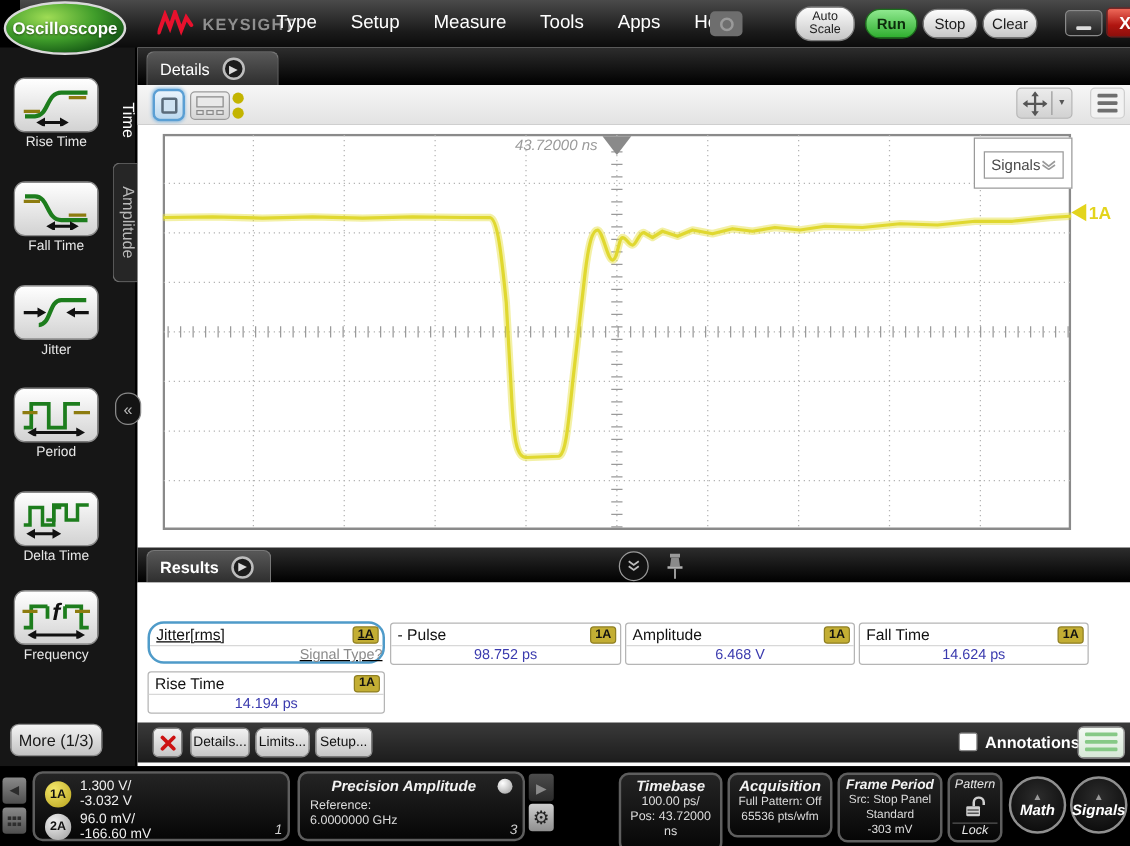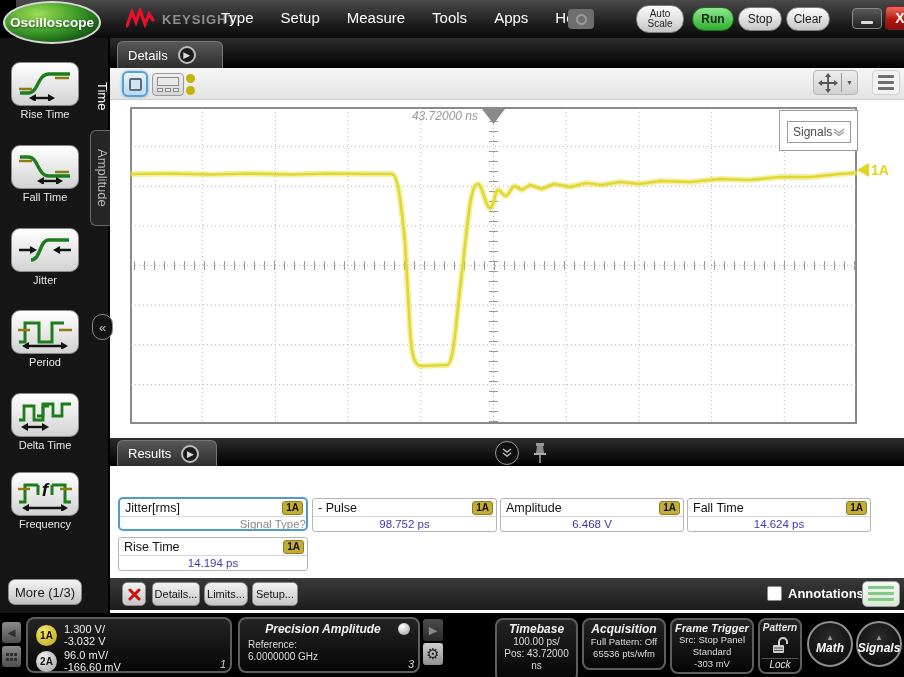--- a/index.html
+++ b/index.html
@@ -42,21 +42,21 @@
   .vtab{writing-mode:vertical-rl;text-align:center;color:#fff;font-size:13px;}
   .vtab-time{left:88px;top:20px;width:22px;height:76px;}
   .vtab-amp{left:90px;top:92px;width:20px;height:96px;color:#b9b9b9;background:#262626;
         border:1px solid #6a6a6a;border-right:none;border-radius:6px 0 0 6px;}
   .collapse-btn{left:92px;top:276px;width:21px;height:26px;border:1px solid #8a8a8a;border-radius:10px;
         background:#141414;color:#b9b9b9;font-size:13px;display:flex;align-items:center;justify-content:center;z-index:30;}
 
   
   .main{left:110px;top:38px;width:794px;height:575px;background:#fff;}
   .tabrow{left:0;width:794px;height:30px;background:linear-gradient(#2d2d2d,#000);}
-  .tabrow.results-row{height:28px;}
+  .tabrow.results-row{height:28px;font-weight:bold;}
   .doc-tab{left:7px;top:3px;height:27px;width:106px;background:linear-gradient(#585858,#2e2e2e);
         border:1px solid #777;border-bottom:none;border-radius:6px 6px 0 0;color:#fff;font-size:13px;
         display:flex;align-items:center;gap:10px;padding-left:10px;}
   .playcirc{width:18px;height:18px;border:2px solid #bdbdbd;border-radius:50%;color:#dcdcdc;
         font-size:9px;display:flex;align-items:center;justify-content:center;background:#1c1c1c;}
   .toolbar{left:0;top:30px;width:794px;height:32px;background:linear-gradient(#f6f6f6,#e3e3e3);border-bottom:1px solid #cfcfcf;}
   .tb-single{left:12px;top:3px;width:26px;height:26px;border:2px solid #5a9fd4;border-radius:6px;
         background:linear-gradient(#eaf4fc,#bcd9ef);box-shadow:0 0 3px #7ab4e0;
         display:flex;align-items:center;justify-content:center;}
   .tb-single i{width:13px;height:13px;border:2px solid #5a6b7a;border-radius:2px;background:#cfe3f2;display:block;}
@@ -80,21 +80,21 @@
   .sig-dd{left:677px;top:83px;width:64px;height:22px;background:#fff;border:1px solid #9a9a9a;
         display:flex;align-items:center;justify-content:space-between;padding:0 5px;font-size:12px;color:#4a4a4a;}
   .ch-marker{left:747px;top:124px;display:flex;align-items:center;gap:2px;color:#e3d41c;
         font-size:14px;font-weight:bold;}
   .ch-marker .tri{width:0;height:0;border-top:7px solid transparent;border-bottom:7px solid transparent;
         border-right:12px solid #e3d41c;}
 
   
   .res-body{left:0;top:428px;width:794px;height:112px;background:#fff;}
   .card{background:#fff;border:1px solid #b5b5b5;border-radius:3px;height:34px;}
-  .card.sel{border:2px solid #4f9bc9;border-radius:5px;}
+  .card.sel{border:2px solid #4f9bc9;border-radius:13px;text-decoration:underline;}
   .card-head{display:flex;justify-content:space-between;align-items:center;height:18px;
         padding:0 3px 0 5px;border-bottom:1px solid #d8d8d8;}
   .card-name{font-size:12.5px;color:#111;}
   .badge{background:#c3ae34;border:1px solid #8f7f22;border-radius:3px;color:#111;font-weight:bold;
         font-size:10px;padding:0 3px;line-height:12px;}
   .card-value{text-align:center;font-size:11.5px;color:#3a3aae;line-height:15px;}
   .card-value.hint{color:#8a8a8a;text-align:right;}
   .res-icons{left:385px;top:3px;display:flex;gap:14px;align-items:center;}
   .circ-ic{width:24px;height:24px;border:1px solid #9a9a9a;border-radius:50%;display:flex;
         align-items:center;justify-content:center;background:#111;}
@@ -122,21 +122,21 @@
   .sb-title{font-style:italic;font-weight:bold;font-size:12px;color:#f2f2f2;text-align:center;}
   .sb-line{font-size:10px;color:#dcdcdc;text-align:center;line-height:12px;}
   .led{width:12px;height:12px;border-radius:50%;background:radial-gradient(circle at 35% 30%,#ffffff,#9a9a9a);}
   .sq-btn{width:20px;height:22px;border-radius:3px;display:flex;align-items:center;justify-content:center;}
   .roundbtn{width:46px;height:46px;border-radius:50%;border:2px solid #8f8f8f;
         background:radial-gradient(circle at 50% 35%,#2c2c2c,#050505);display:flex;flex-direction:column;
         align-items:center;justify-content:center;color:#fff;}
   .roundbtn .up{color:#9a9a9a;font-size:8px;line-height:7px;}
   .roundbtn .lbl{font-style:italic;font-weight:bold;font-size:12px;}
   .lockpanel{display:flex;flex-direction:column;align-items:center;justify-content:space-between;padding:2px 0;}
-  .lockpanel .t{font-style:italic;font-size:10px;color:#e8e8e8;font-weight:bold;}
+  .lockpanel .t{font-style:italic;font-size:10px;color:#e8e8e8;}
   .lockpanel .b{font-style:italic;font-size:10px;color:#e8e8e8;border-top:1px solid #555;width:90%;text-align:center;}
 </style>
 </head>
 <body>
 
 <div id="stage">
 
   <div class="abs titlebar">
     <div class="abs brandwrap">
       <svg width="30" height="22" viewBox="0 0 30 22">
@@ -457,21 +457,21 @@
       <div class="sb-line">Pos: 43.72000 ns</div>
     </div>
 
     <div class="abs sb-panel" style="left:582px;top:5px;width:84px;height:52px;padding:2px 2px;">
       <div class="sb-title">Acquisition</div>
       <div class="sb-line" style="font-size:9.5px;">Full Pattern: Off</div>
       <div class="sb-line" style="font-size:9.5px;">65536 pts/wfm</div>
     </div>
 
     <div class="abs sb-panel" style="left:670px;top:5px;width:84px;height:56px;padding:2px 2px;">
-      <div class="sb-title" style="font-size:11px;">Frame Trigger</div>
+      <div class="sb-title" style="font-size:11px;">Frame Period</div>
       <div class="sb-line" style="font-size:9.5px;">Src: Stop Panel</div>
       <div class="sb-line" style="font-size:9.5px;">Standard</div>
       <div class="sb-line" style="font-size:9.5px;">-303 mV</div>
     </div>
 
     <div class="abs sb-panel lockpanel" style="left:758px;top:5px;width:44px;height:56px;">
       <span class="t">Pattern</span>
       <svg width="18" height="17" viewBox="0 0 18 17">
         <path d="M8,8 V5 a4,4 0 0 1 8,0 v2" fill="none" stroke="#cfcfcf" stroke-width="2"></path>
         <rect x="2" y="8" width="11" height="8" rx="1" fill="#cfcfcf"></rect>

